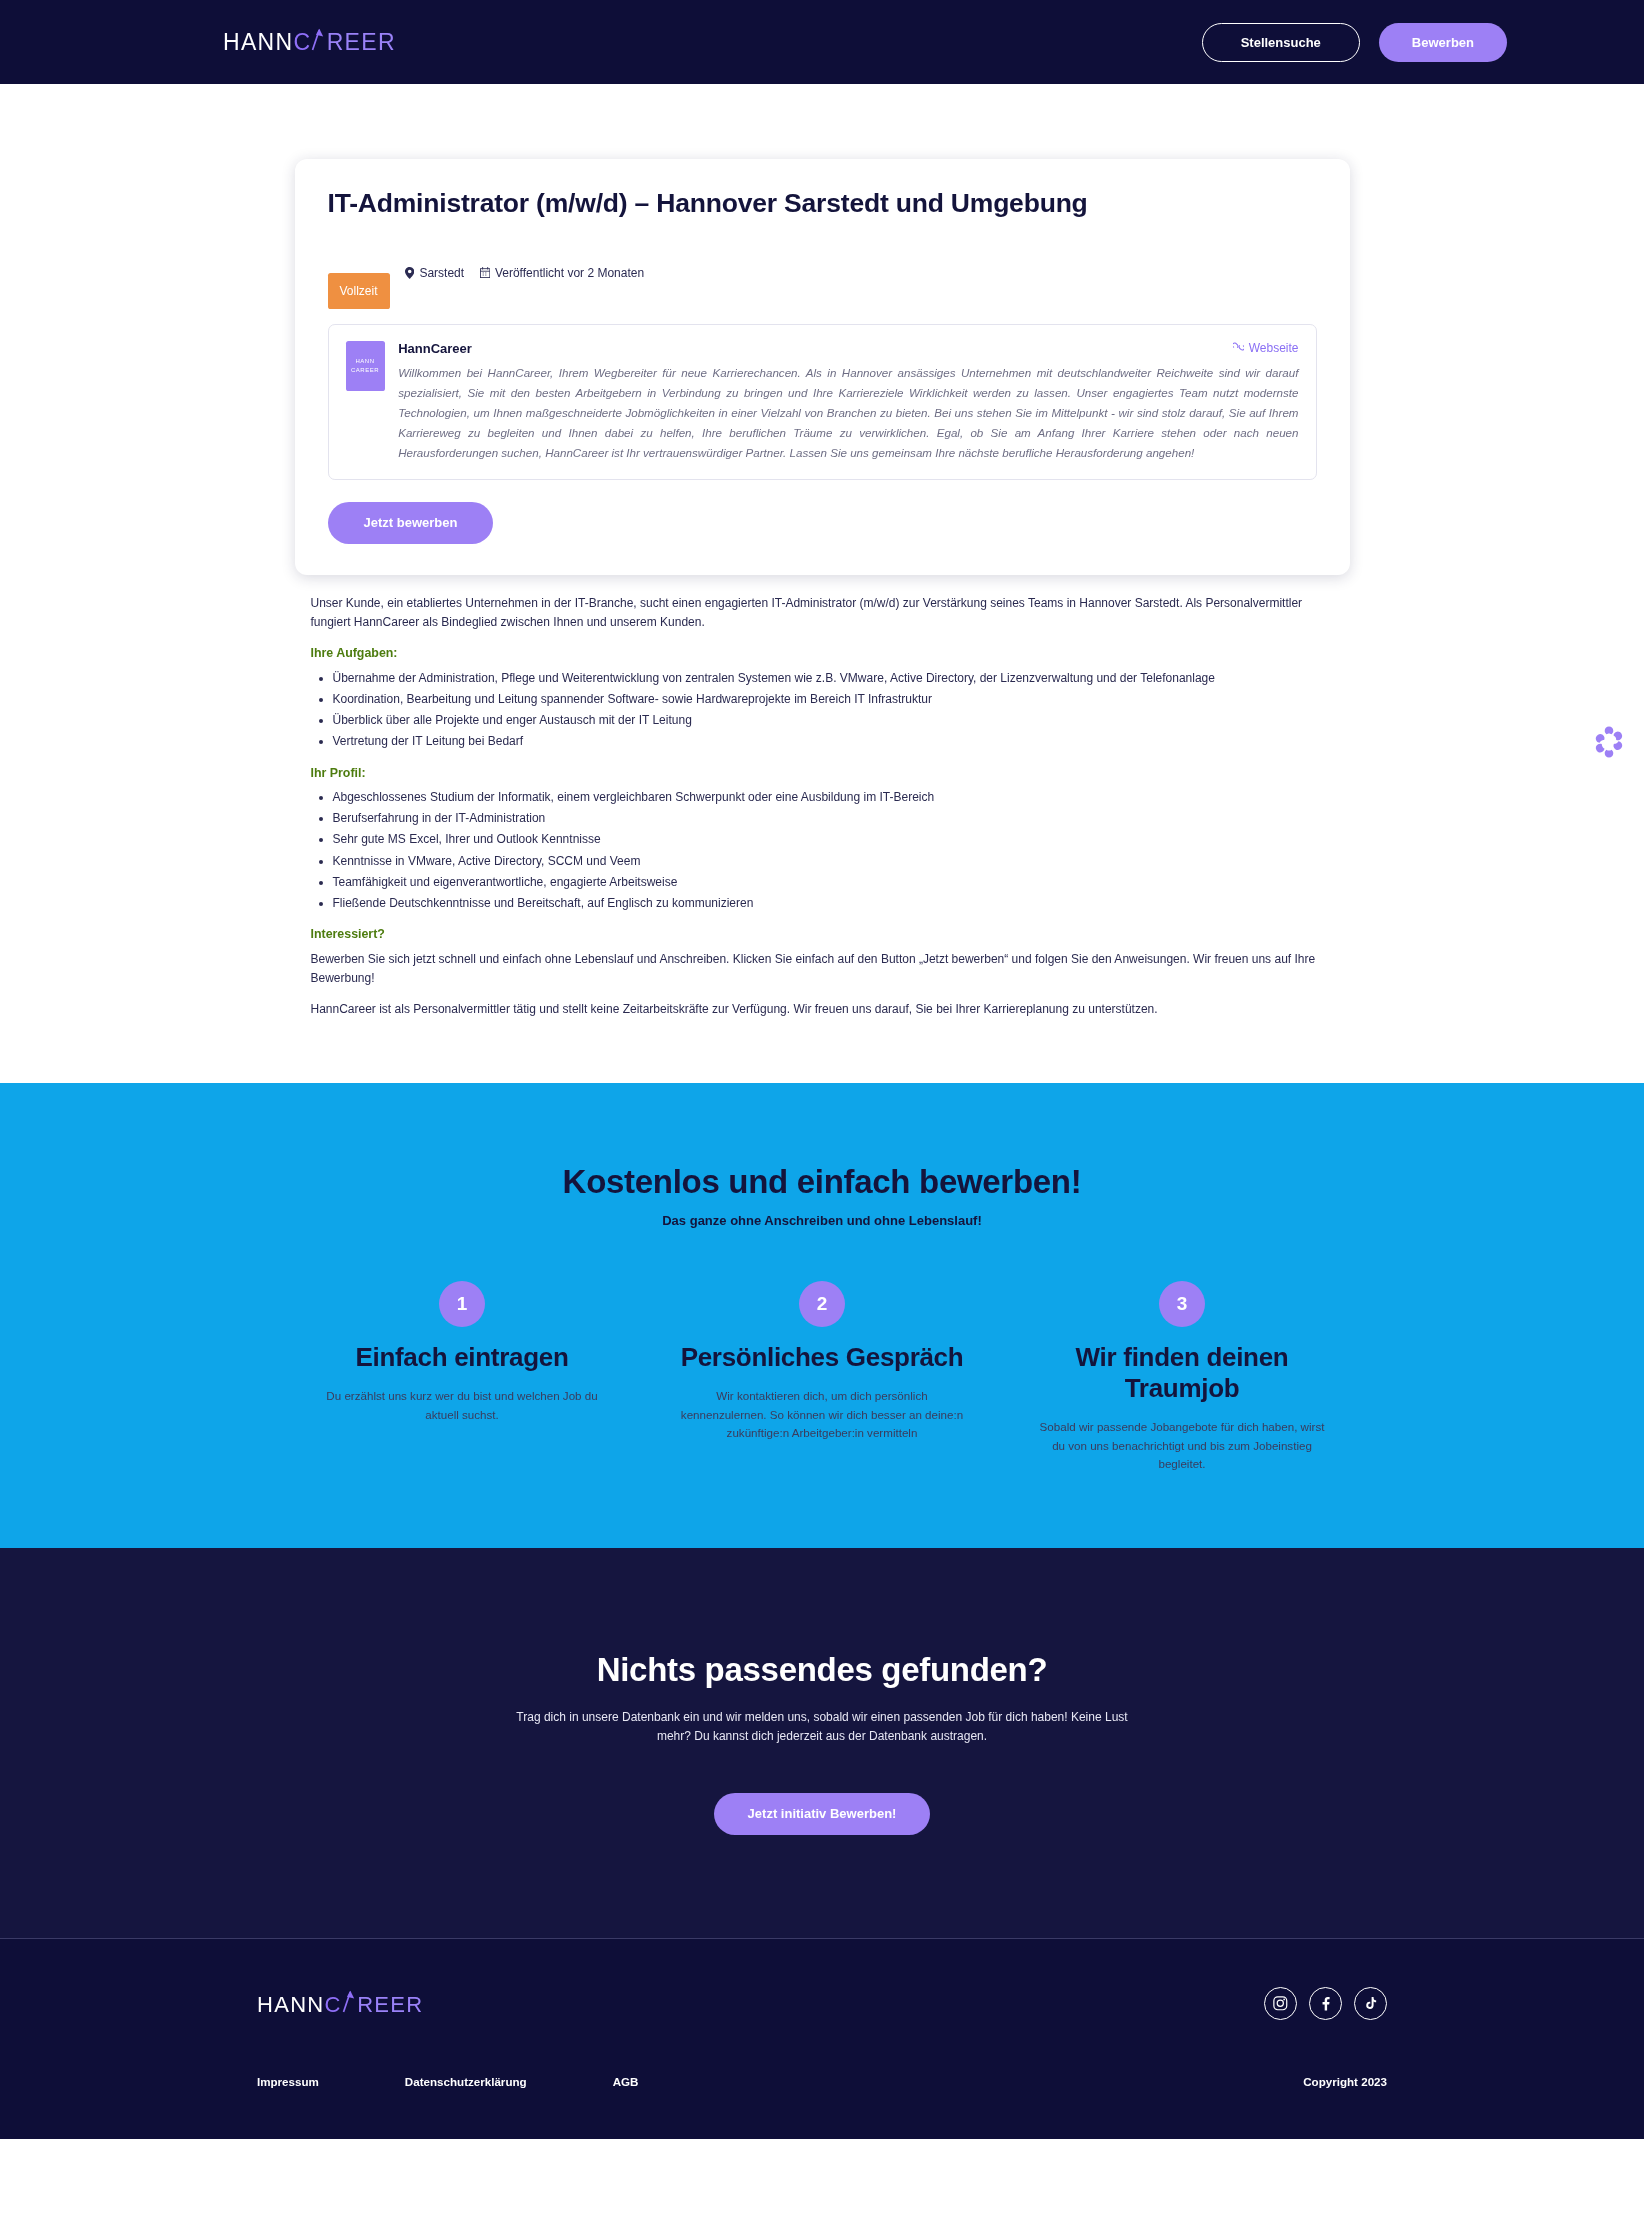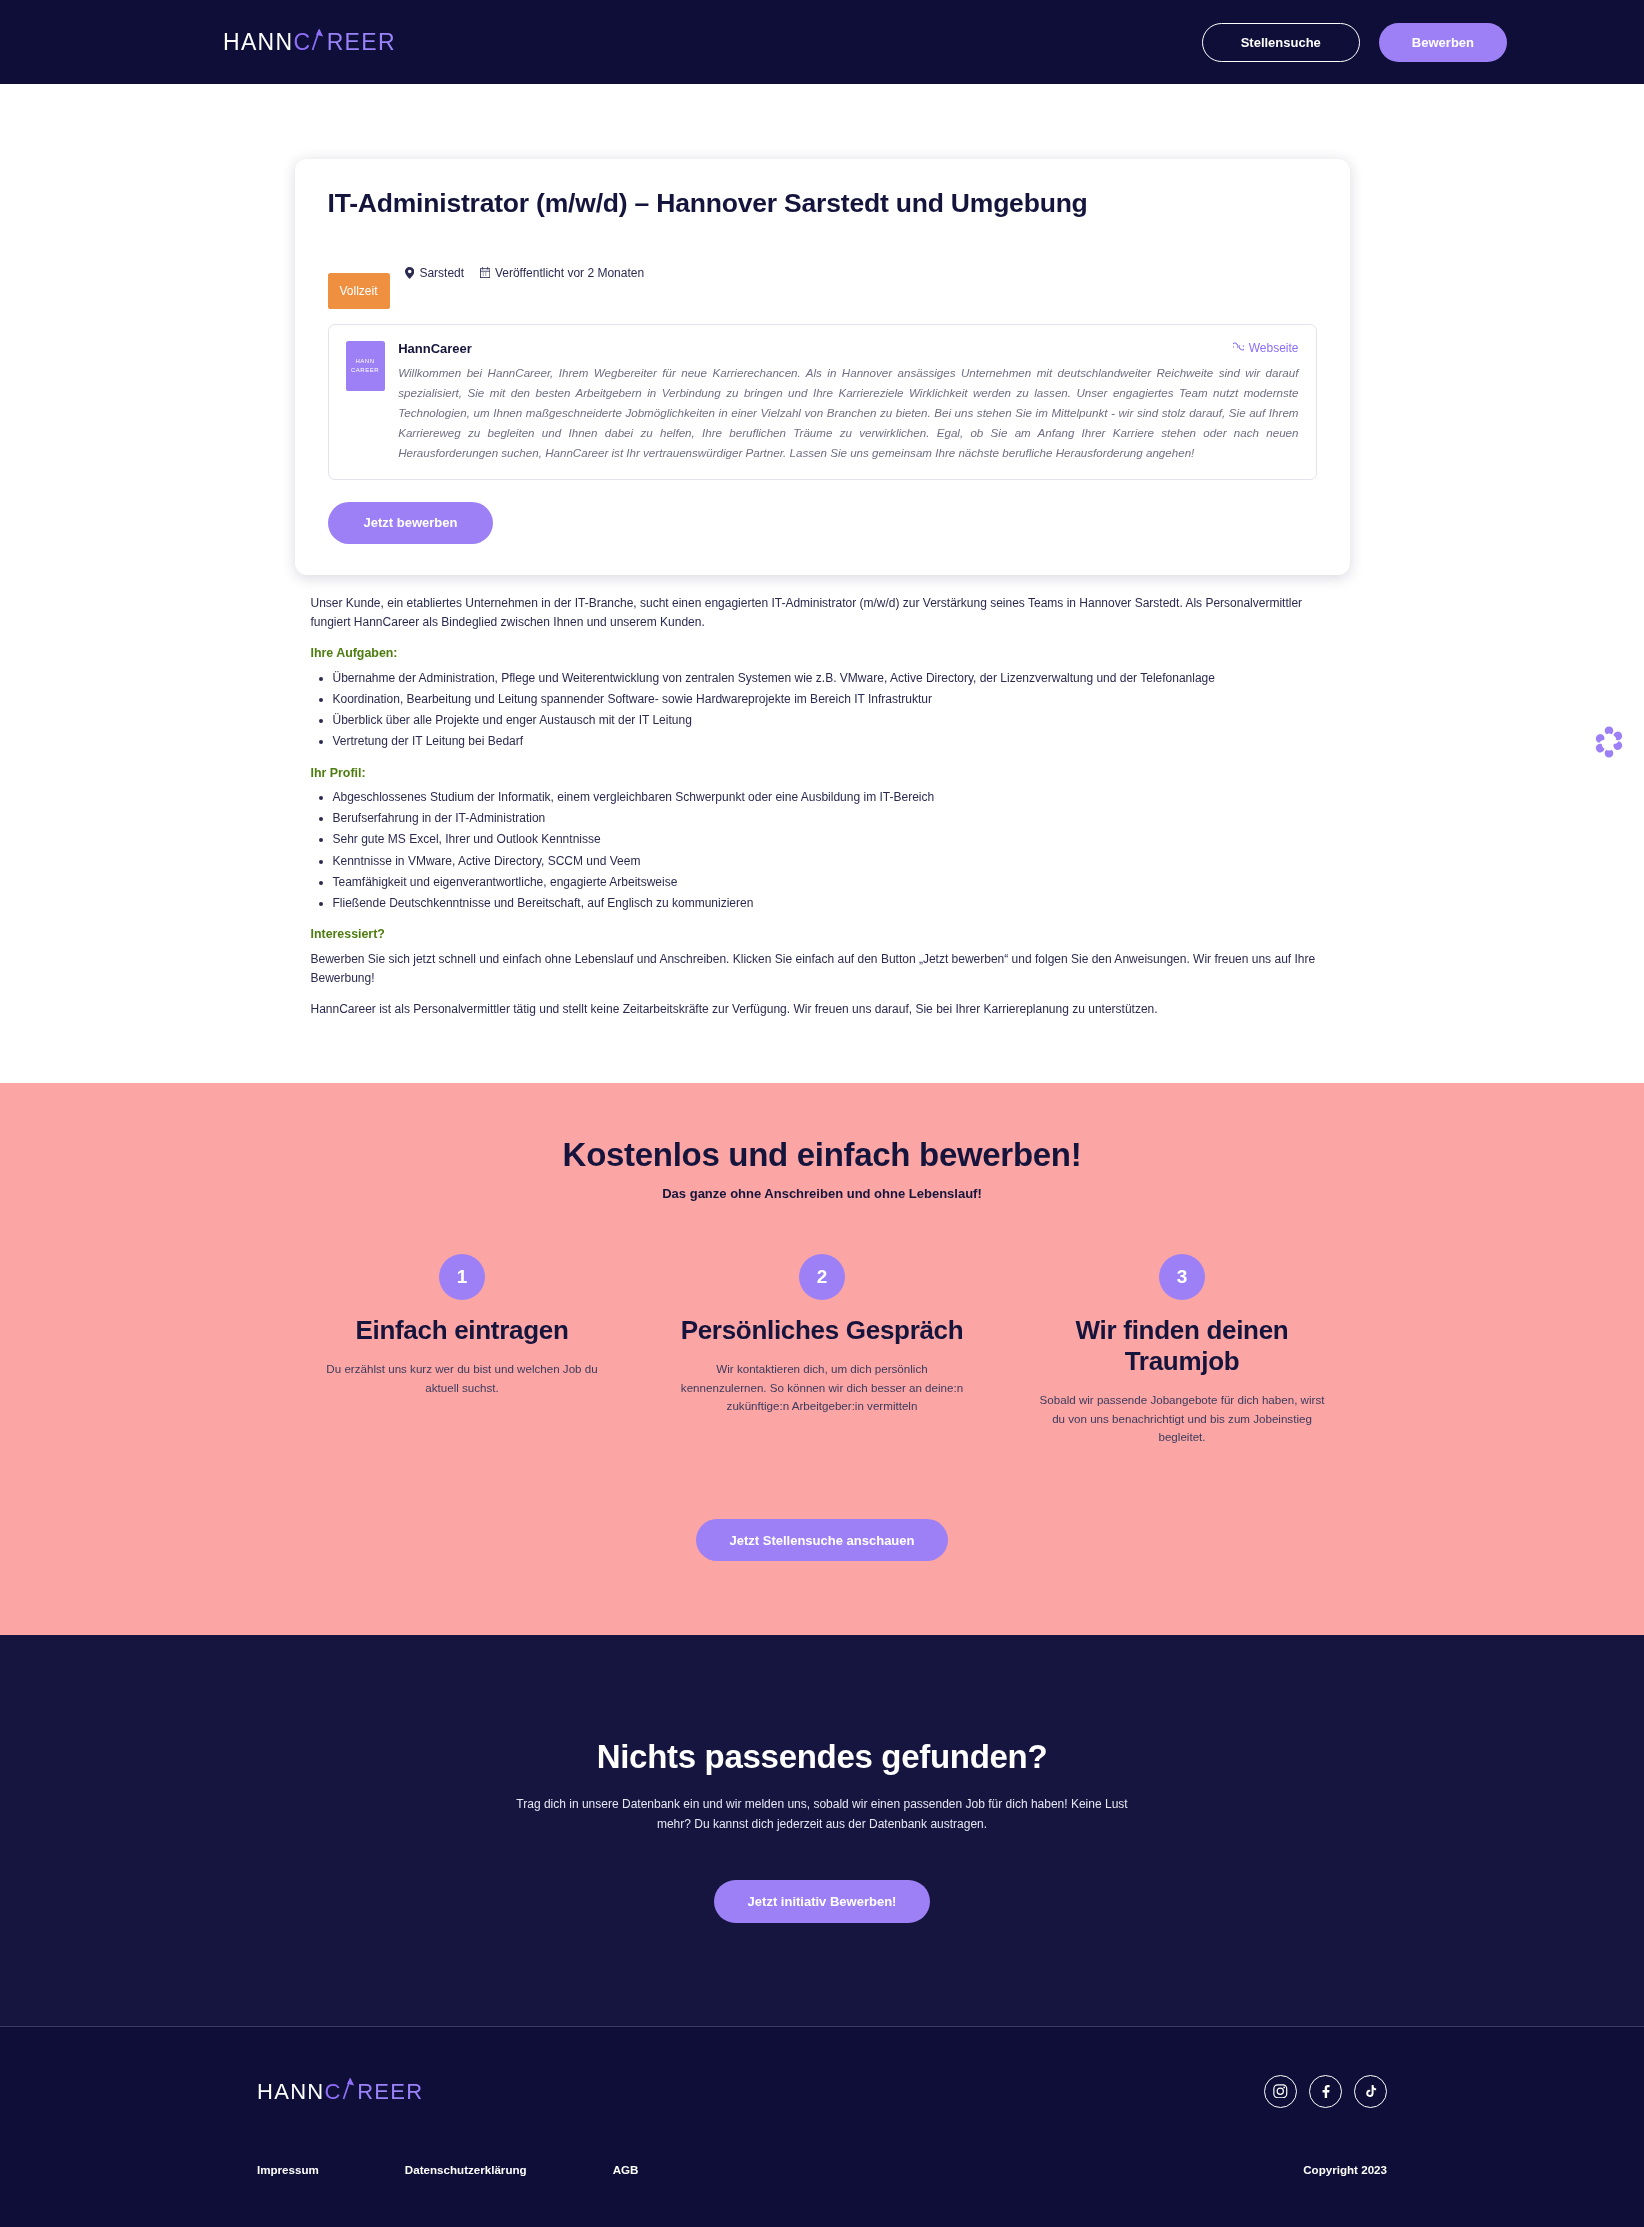--- a/index.html
+++ b/index.html
@@ -154,22 +154,22 @@
     margin: 19px auto 0 auto;
     color: #2a2a50;
   }
   .desc p { font-size: 12px; line-height: 1.62; margin-bottom: 12px; }
   .desc h3 { font-size: 12.4px; font-weight: bold; color: #4d7c0f; margin: 13.7px 0 8.6px 0; }
   .desc ul { margin: 0 0 6.9px 22px; }
   .desc li { font-size: 12px; line-height: 1.62; margin-bottom: 1.7px; }
 
   
   .steps-section {
-    background: #fca5a5;
-    padding: 53px 0 74px 0;
+    background: #0ea5e9;
+    padding: 80px 0 74px 0;
     text-align: center;
   }
   .steps-title {
     font-size: 33px;
     font-weight: bold;
     color: #14143c;
     letter-spacing: -0.3px;
   }
   .steps-sub {
     font-size: 13px;
@@ -407,23 +407,20 @@
       <div class="step-h">Persönliches Gespräch</div>
       <div class="step-p">Wir kontaktieren dich, um dich persönlich kennenzulernen. So können wir dich besser an deine:n zukünftige:n Arbeitgeber:in vermitteln</div>
     </div>
     <div class="step">
       <div class="step-circle">3</div>
       <div class="step-h">Wir finden deinen Traumjob</div>
       <div class="step-p">Sobald wir passende Jobangebote für dich haben, wirst du von uns benachrichtigt und bis zum Jobeinstieg begleitet.</div>
     </div>
   </div>
 
-  <div class="steps-cta">
-    <button class="btn btn-cta">Jetzt Stellensuche anschauen</button>
-  </div>
 </div>
 
 <div class="dark-section">
   <div class="dark-title">Nichts passendes gefunden?</div>
   <div class="dark-sub">Trag dich in unsere Datenbank ein und wir melden uns, sobald wir einen passenden Job für dich haben! Keine Lust mehr? Du kannst dich jederzeit aus der Datenbank austragen.</div>
   <div class="dark-cta">
     <button class="btn btn-cta">Jetzt initiativ Bewerben!</button>
   </div>
 </div>
 

